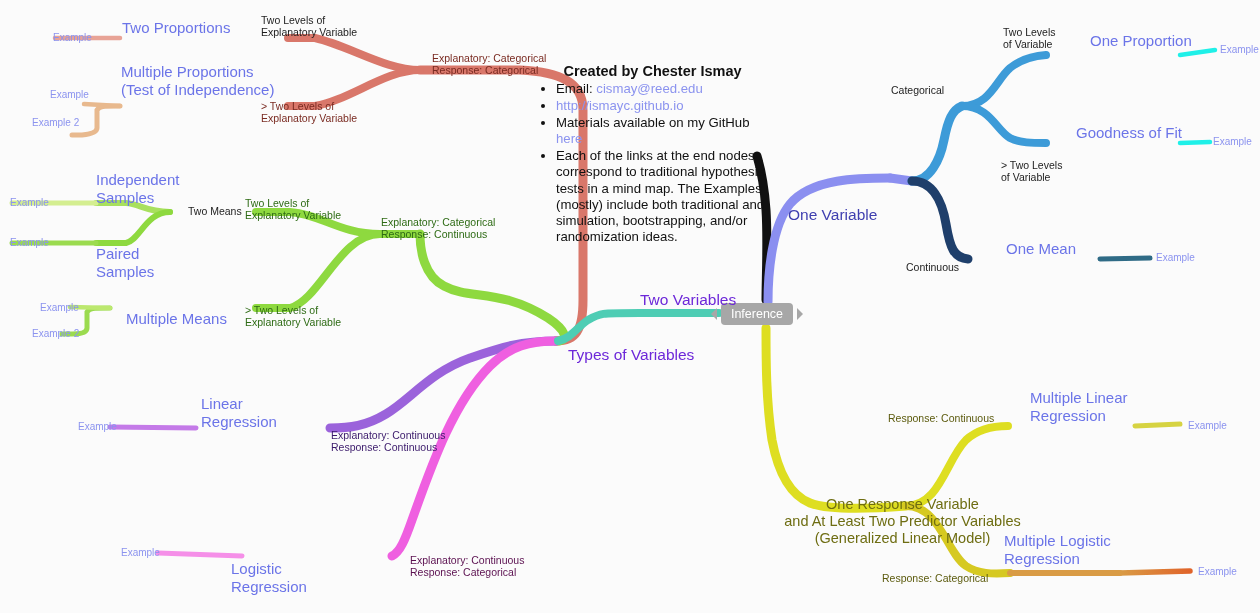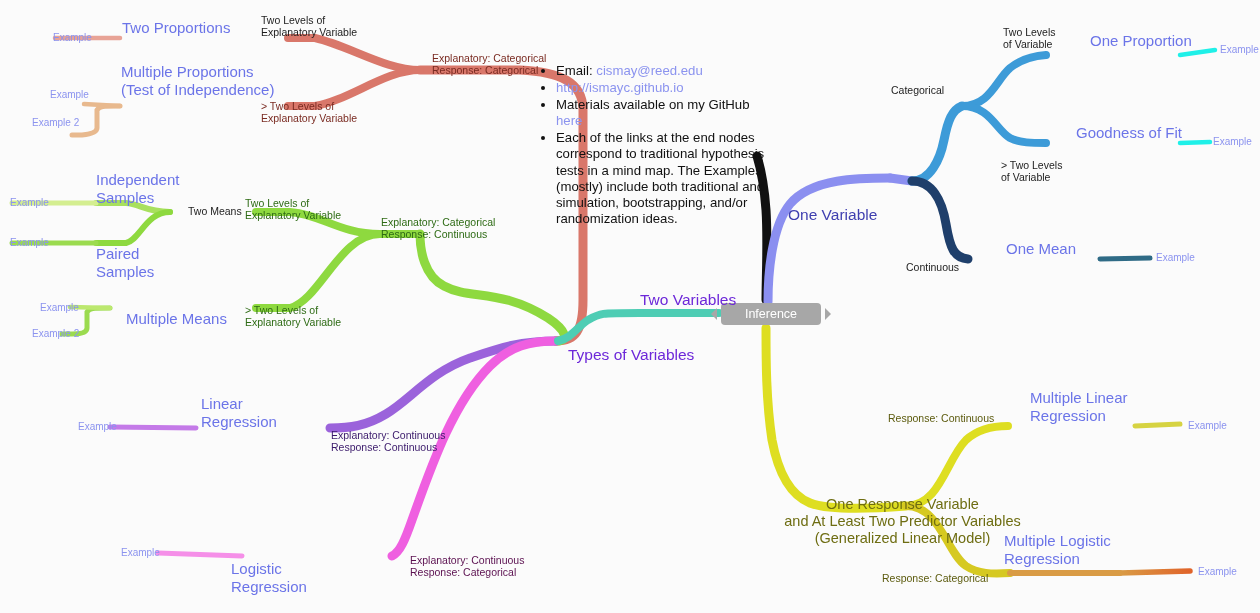--- a/index.html
+++ b/index.html
@@ -27,21 +27,21 @@
   
   #note{position:absolute;left:540px;top:63px;width:225px;color:#111;}
   #note .t{font-weight:bold;font-size:14.5px;text-align:center;margin-bottom:2px;}
   #note ul{margin:0;padding-left:16px;list-style:disc;}
   #note li{font-size:13.2px;line-height:1.22;margin:0 0 1px 0;}
   #note a{color:#8b93ef;text-decoration:none;}
   #note .blk{color:#111;}
 
   
   #inference{
-    position:absolute;left:721px;top:303px;width:100px;height:22px;
+    position:absolute;left:721px;top:303px;width:72px;height:22px;
     background:#a7a7a7;border-radius:4px;color:#ffffff;
     font-size:12.5px;display:flex;align-items:center;justify-content:center;
   }
   #inference:before,#inference:after{
     content:"";position:absolute;top:5px;border:6px solid transparent;
   }
   #inference:before{left:-10px;border-right-color:#a7a7a7;border-left:0;}
   #inference:after{right:-10px;border-left-color:#a7a7a7;border-right:0;}
 </style>
 </head>
@@ -182,20 +182,21 @@
     <path d="M1008,426 L1135,426" stroke="url(#gYellow)" stroke-width="6" fill="none" stroke-linecap="round"></path>
     <path d="M1135,426 L1180,424" stroke="#d6d342" stroke-width="5" fill="none" stroke-linecap="round"></path>
     <path d="M1010,573 L1120,573" stroke="#d99b45" stroke-width="6" fill="none" stroke-linecap="round"></path>
     <path d="M1120,573 L1190,571" stroke="url(#gOrange)" stroke-width="5.5" fill="none" stroke-linecap="round"></path>
   </g>
 </svg>
 
 <div id="inference">Inference</div>
 
 <div id="note">
+  <div class="t">Created by Chester Ismay</div>
   <ul>
     <li><span class="blk">Email: </span><a href="#">cismay@reed.edu</a></li>
     <li><a href="#">http://ismayc.github.io</a></li>
     <li><span class="blk">Materials available on
 my GitHub </span><a href="#">here</a></li>
     <li>Each of the links at the end nodes correspond to traditional hypothesis tests in a mind map. The Examples (mostly) include both traditional and simulation, bootstrapping, and/or randomization ideas.</li>
   </ul>
 </div>
 
 <div class="lbl small-red" style="left:432px;top:52px;">Explanatory: Categorical

